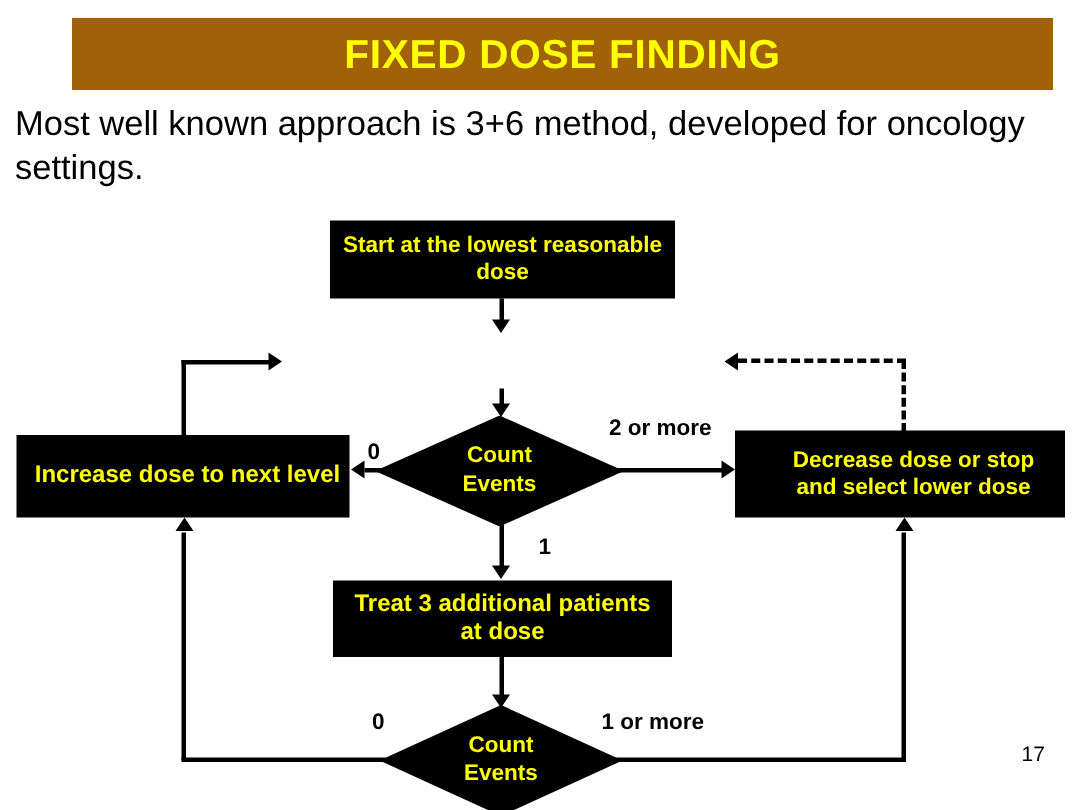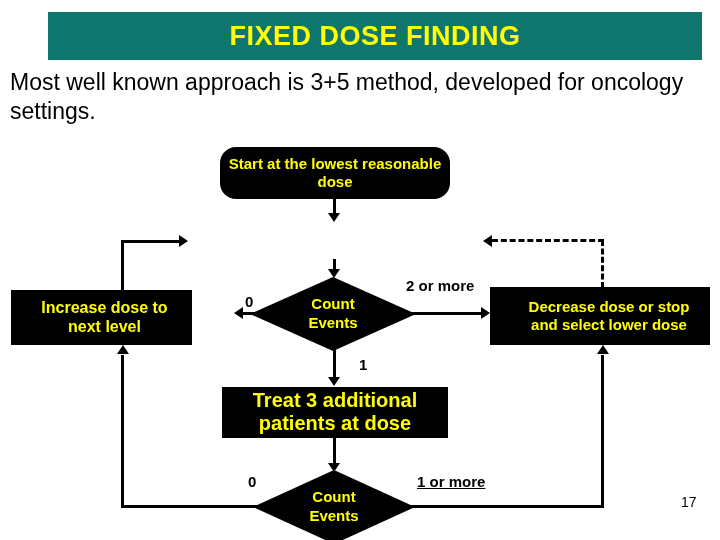--- a/index.html
+++ b/index.html
@@ -16,21 +16,21 @@
     font-family: "Liberation Sans", sans-serif;
   }
 
   
   #title-banner {
     position: absolute;
     left: 48px;
     top: 12px;
     width: 654px;
     height: 48px;
-    background: #0f766e;
+    background: #a16207;
     display: flex;
     align-items: center;
     justify-content: center;
   }
   #title-text {
     color: #ffff00;
     font-size: 27px;
     font-weight: bold;
     letter-spacing: 0.5px;
     line-height: 1;
@@ -56,25 +56,25 @@
     font-weight: bold;
     display: flex;
     align-items: center;
     justify-content: center;
     text-align: center;
     line-height: 1.18;
     box-sizing: border-box;
     padding: 2px 6px;
   }
 
-  #box-start      { left: 220px; top: 147px; width: 230px; height: 52px;  font-size: 15px; border-radius: 16px; }
+  #box-start      { left: 220px; top: 147px; width: 230px; height: 52px;  font-size: 15px; }
   #box-treat3     { left: 189px; top: 222px; width: 290px; height: 37px;  font-size: 17px; }
-  #box-increase   { left: 11px;  top: 290px; width: 181px; height: 55px;  font-size: 16px; padding-left: 12px; }
+  #box-increase   { left: 11px;  top: 290px; width: 222px; height: 55px;  font-size: 16px; padding-left: 12px; }
   #box-decrease   { left: 490px; top: 287px; width: 220px; height: 58px;  font-size: 15px; padding-left: 24px; }
-  #box-treat3add  { left: 222px; top: 387px; width: 226px; height: 51px;  font-size: 20px; align-items: flex-end; }
+  #box-treat3add  { left: 222px; top: 387px; width: 226px; height: 51px;  font-size: 16px; }
 
   
   .diamond-wrap {
     position: absolute;
   }
   .diamond-shape {
     position: absolute;
     left: 0;
     top: 0;
     width: 100%;
@@ -107,21 +107,21 @@
     color: #000000;
     font-size: 15px;
     font-weight: bold;
     white-space: nowrap;
     line-height: 1;
   }
   #label-zero-top     { left: 245px; top: 294px; }
   #label-two-or-more  { left: 406px; top: 278px; }
   #label-one          { left: 359px; top: 357px; }
   #label-zero-bottom  { left: 248px; top: 474px; }
-  #label-one-or-more  { left: 417px; top: 474px; text-decoration: underline; }
+  #label-one-or-more  { left: 401px; top: 474px; }
 
   
   .conn {
     position: absolute;
     background: #000000;
   }
   .conn-v { width: 3px; }
   .conn-h { height: 3px; }
 
   .arrow {
@@ -157,21 +157,21 @@
 </style>
 </head>
 <body>
 
 <div id="slide">
 
   <div id="title-banner">
     <div id="title-text">FIXED DOSE FINDING</div>
   </div>
 
-  <div id="subtitle">Most well known approach is 3+5 method, developed for oncology settings.</div>
+  <div id="subtitle">Most well known approach is 3+6 method, developed for oncology settings.</div>
 
   <div class="node-box" id="box-start">
     <span>Start at the lowest reasonable dose</span>
   </div>
 
 
   <div class="diamond-wrap" id="diamond-count-1">
     <div class="diamond-shape"></div>
     <div class="diamond-label">
       <span>Count</span>

